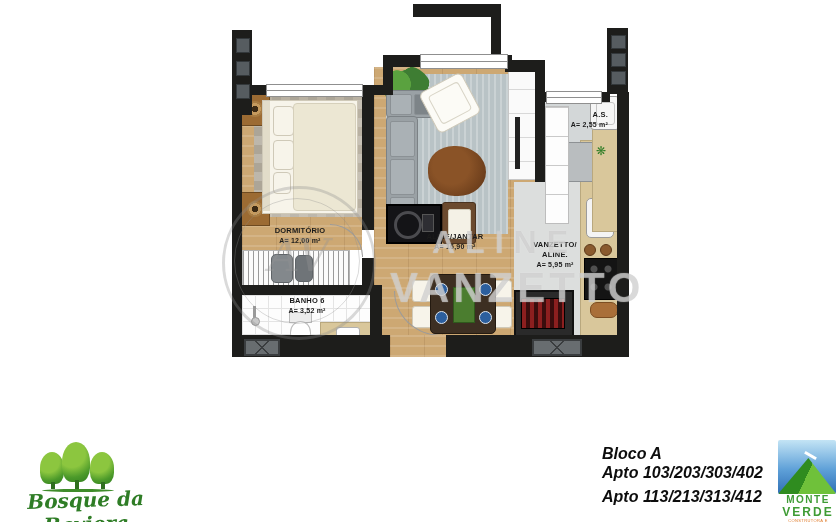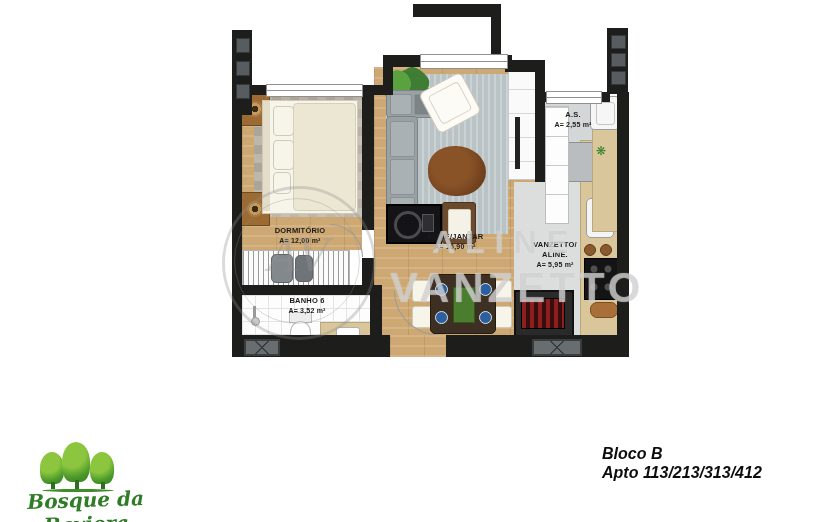--- a/index.html
+++ b/index.html
@@ -227,21 +227,21 @@
     </div>
     <div class="label" style="left:396px;top:232px;width:118px;">
       <span>ALINE/JANTAR</span>
       <span class="area">A= 16,90 m²</span>
     </div>
     <div class="label" style="left:516px;top:240px;width:78px;">
       <span>VANZETTO/</span>
       <span>ALINE.</span>
       <span class="area">A= 5,95 m²</span>
     </div>
-    <div class="label" style="left:538px;top:110px;width:70px;">
+    <div class="label" style="left:538px;top:110px;width:70px;align-items:flex-end;">
       <span>A.S.</span>
       <span class="area">A= 2,55 m²</span>
     </div>
 
     <div class="wm-circle" style="left:222px;top:186px;width:148px;height:148px;"></div>
     <div class="wm-circle-inner" style="left:234px;top:198px;width:124px;height:124px;"></div>
     <div class="wm-mono" style="left:268px;top:230px;font-size:44px;">AV</div>
     <div class="wm" style="left:432px;top:224px;font-size:32px;letter-spacing:10px;">ALINE</div>
     <div class="wm" style="left:390px;top:264px;font-size:42px;letter-spacing:4px;">VANZETTO</div>
   </div>
@@ -251,17 +251,29 @@
     <div class="tree" style="left:56px;top:6px;width:28px;height:40px;"></div>
     <div class="tree" style="left:84px;top:16px;width:24px;height:32px;"></div>
     <div class="trunk" style="left:45px;top:46px;height:7px;"></div>
     <div class="trunk" style="left:69px;top:44px;height:10px;"></div>
     <div class="trunk" style="left:95px;top:46px;height:7px;"></div>
     <div style="position:absolute;left:36px;top:53px;width:72px;height:3px;background:#3f8c2a;border-radius:50%;"></div>
     <div id="bosque-script">Bosque da Baviera</div>
   </div>
 
   <div id="unit-info">
-    <div class="bloco">Bloco B</div>
+    <div class="bloco">Bloco A</div>
+    <div class="apto">Apto 103/203/303/402</div>
     <div class="apto">Apto 113/213/313/412</div>
   </div>
 
+  <div id="logo-mv">
+    <div class="mv-sq">
+      <div class="mv-mtn"></div>
+      <div class="mv-snow"></div>
+    </div>
+    <div class="mv-name">
+      <span class="l1">MONTE</span>
+      <span class="l2">VERDE</span>
+      <span class="mv-tag">CONSTRUTORA E INCORPORADORA</span>
+    </div>
+  </div>
 </div>
 
 </body></html>

